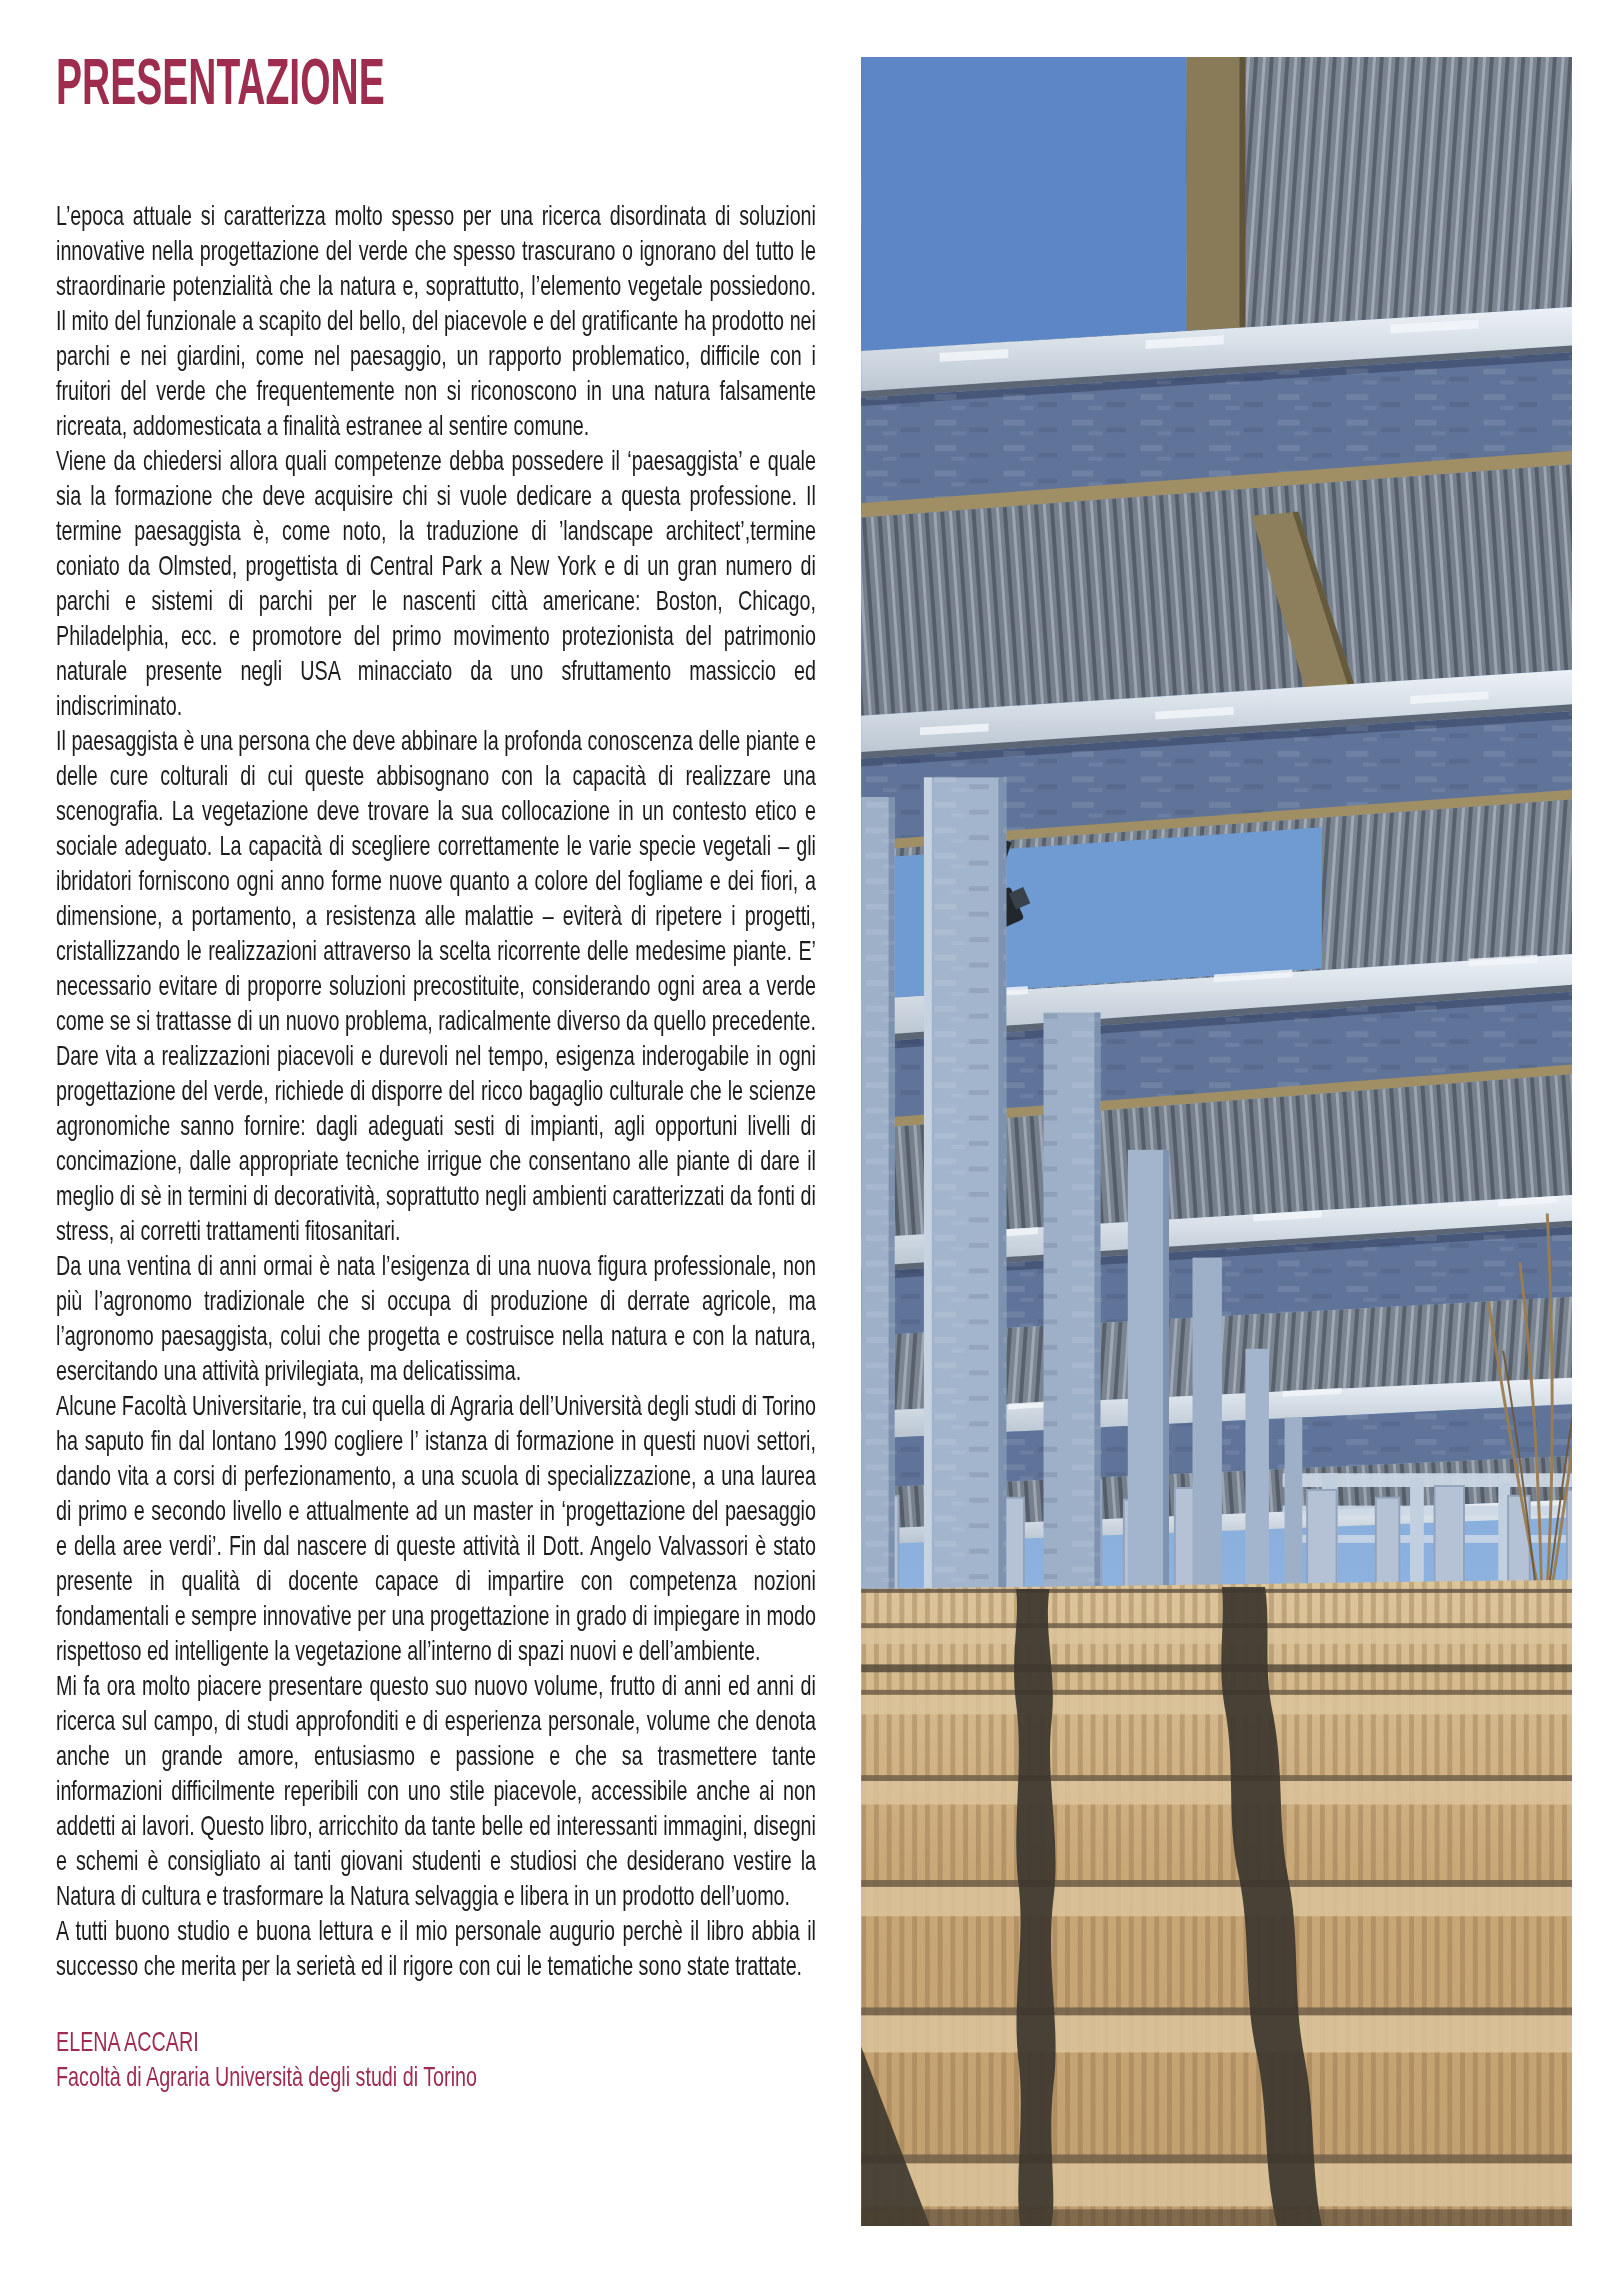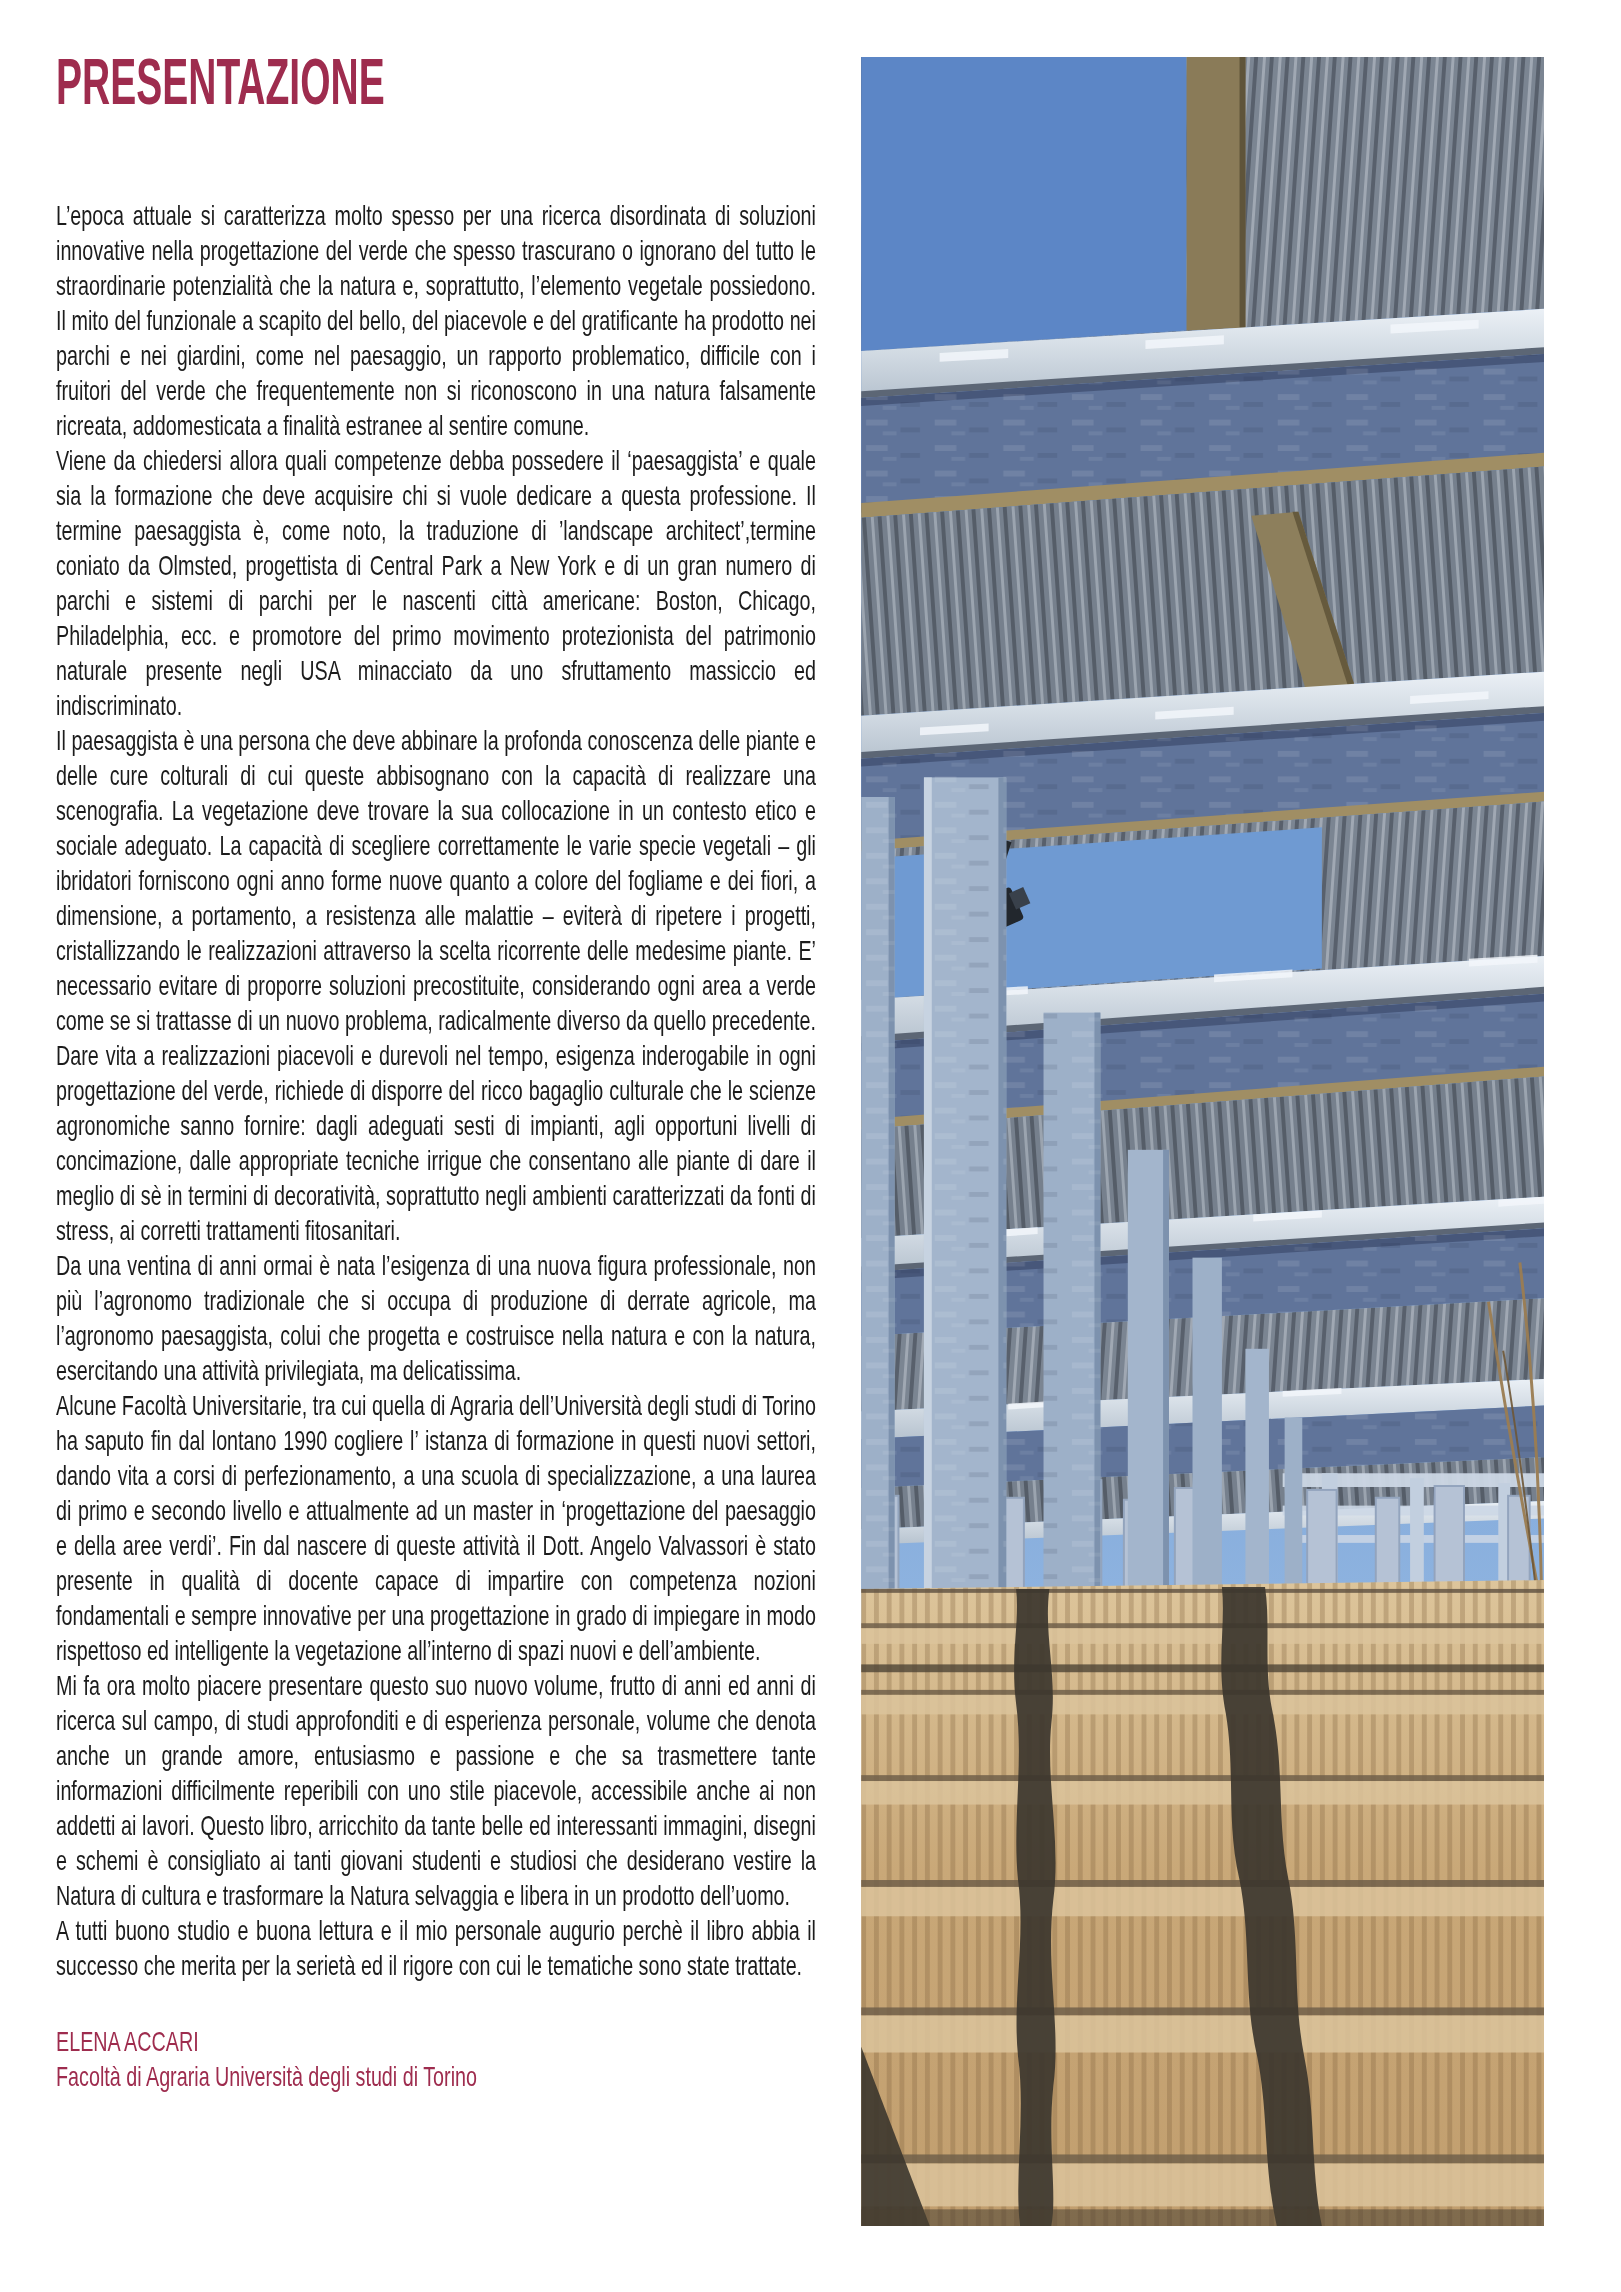--- a/index.html
+++ b/index.html
@@ -2,20 +2,21 @@
 <html lang="it"><head>
 <meta charset="utf-8">
 <style>
   html,body{margin:0;padding:0;background:#ffffff;}
   .page{
     position:relative;
     width:1544px;height:2293px;
     background:#ffffff;
     font-family:"Liberation Sans", sans-serif;
     overflow:hidden;
+    padding-left:28px;
   }
   .title{
     position:absolute;left:56px;top:49px;margin:0;
     font-size:65px;font-weight:bold;line-height:65px;
     color:#9e2c4e;letter-spacing:0px;white-space:nowrap;
     transform:scaleX(0.60);transform-origin:0 0;
   }
   .column{
     position:absolute;left:56px;top:198px;width:1078px;
     transform:scaleX(0.705);transform-origin:0 0;

